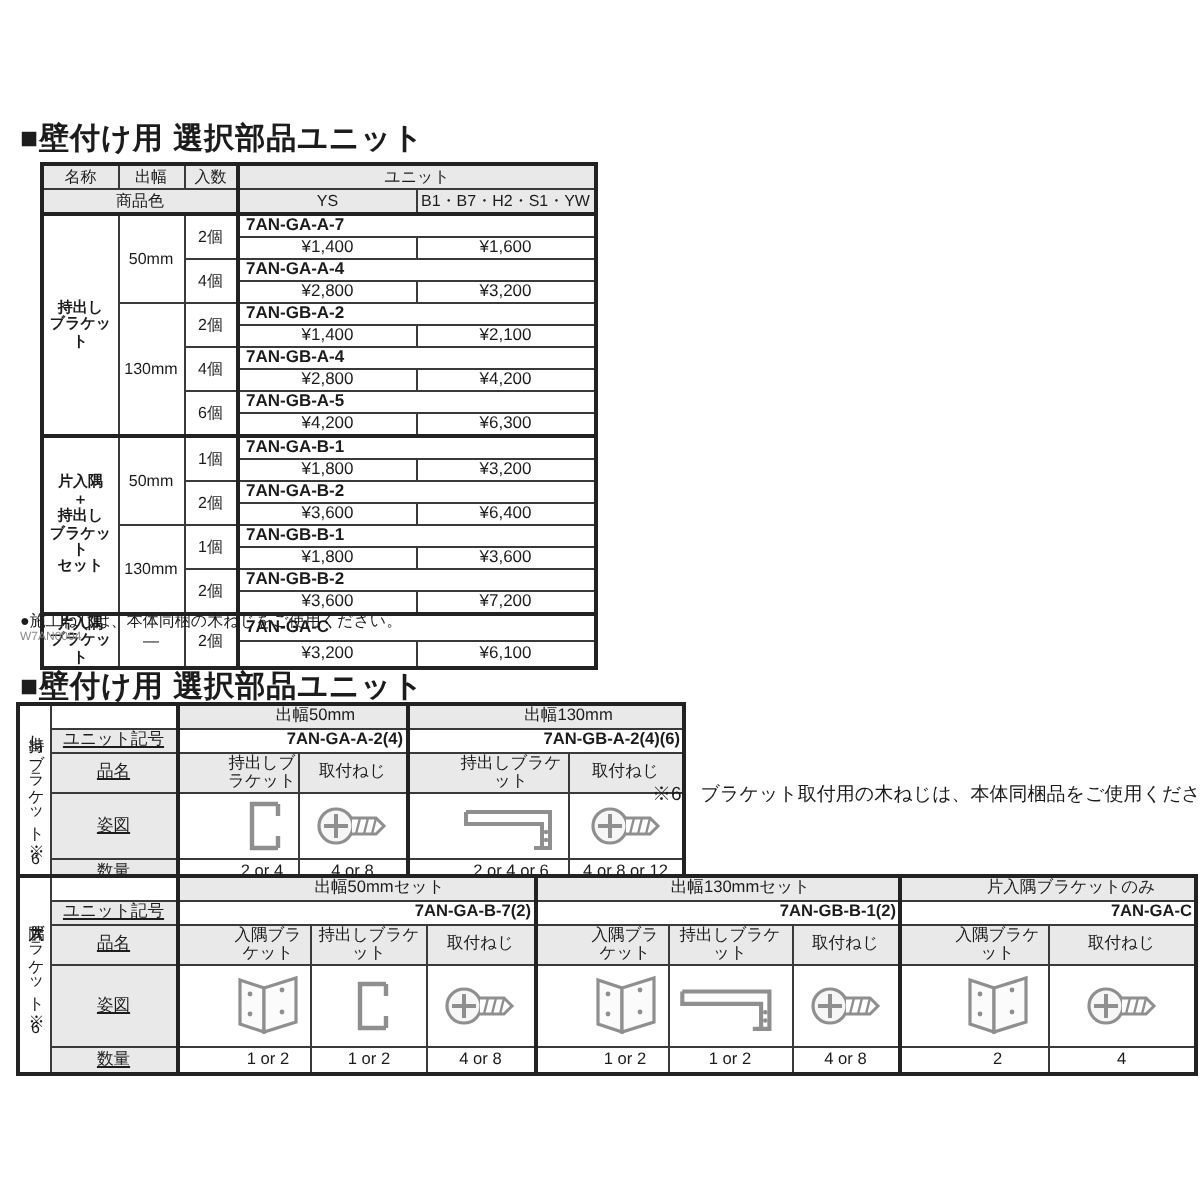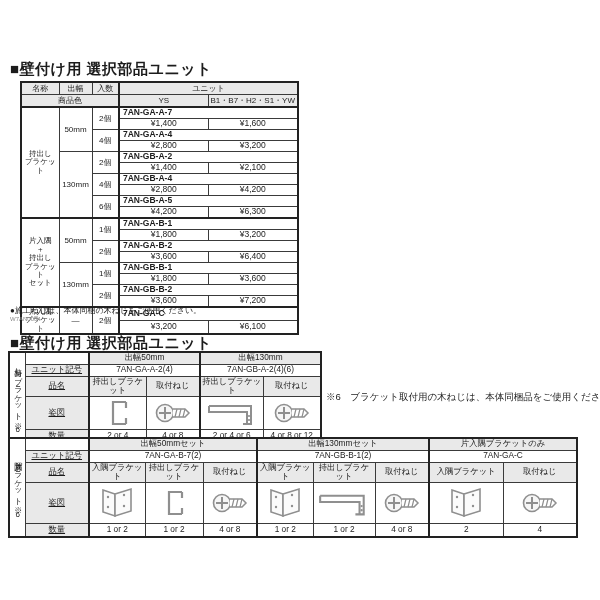--- a/index.html
+++ b/index.html
@@ -9,38 +9,38 @@
   table{border-collapse:collapse;table-layout:fixed;position:absolute;background:#fff;}
   td{border:1px solid #3a3a3a;font-size:8px;text-align:center;vertical-align:middle;
      padding:0 1px;line-height:1.15;overflow:hidden;}
   .hd{background:#e9e9e9;}
   
   #t1{left:20px;top:81px;border:2px solid #222;}
   #t1 td{height:10px;}
   #t1 .hrow td{height:11px;}
   .code{font-weight:bold;text-align:left;font-size:8.5px;padding-left:3px;}
   .price{font-size:8.5px;border-top:1px solid #b0b0b0 !important;}
-  .gname{font-size:7.5px;line-height:1.12;white-space:pre-line;}
+  .gname{font-size:7.5px;line-height:1.12;white-space:pre-line;font-weight:bold;}
   .vthick{border-left:2px solid #222 !important;margin-top:24px;}
   .gtop td{border-top:2px solid #222;}
   
   .note1{position:absolute;left:10px;top:305px;font-size:8px;white-space:nowrap;}
   .doccode{position:absolute;left:10px;top:316px;font-size:6px;color:#8a8a8a;}
   .note6{position:absolute;left:326px;top:391px;font-size:9.5px;white-space:nowrap;}
   
   #t2{left:8px;top:351px;border:2px solid #222;}
   #t3{left:8px;top:437px;border:2px solid #222;}
   #t2 td,#t3 td{font-size:8.3px;}
   .vside{writing-mode:vertical-rl;text-orientation:upright;font-size:8px;letter-spacing:0;
          line-height:1;margin:0 auto;}
-  .ucode{font-weight:normal;font-size:9px;}
+  .ucode{font-weight:bold;font-size:9px;text-align:right;}
   .rlab{font-size:8.3px;text-decoration:underline;}
   .figcell{background:#fff;}
   .blank{background:#fff;}
-  .gleft{border-left:2px solid #222 !important;}
+  .gleft{border-left:2px solid #222 !important;padding-left:24px;}
   .qv{font-size:8.5px;}
   svg{display:block;margin:0 auto;}
 </style>
 </head>
 <body>
 
 <div id="page">
 
   <div class="sec-title" style="top:60px">■壁付け用 選択部品ユニット</div>
 

